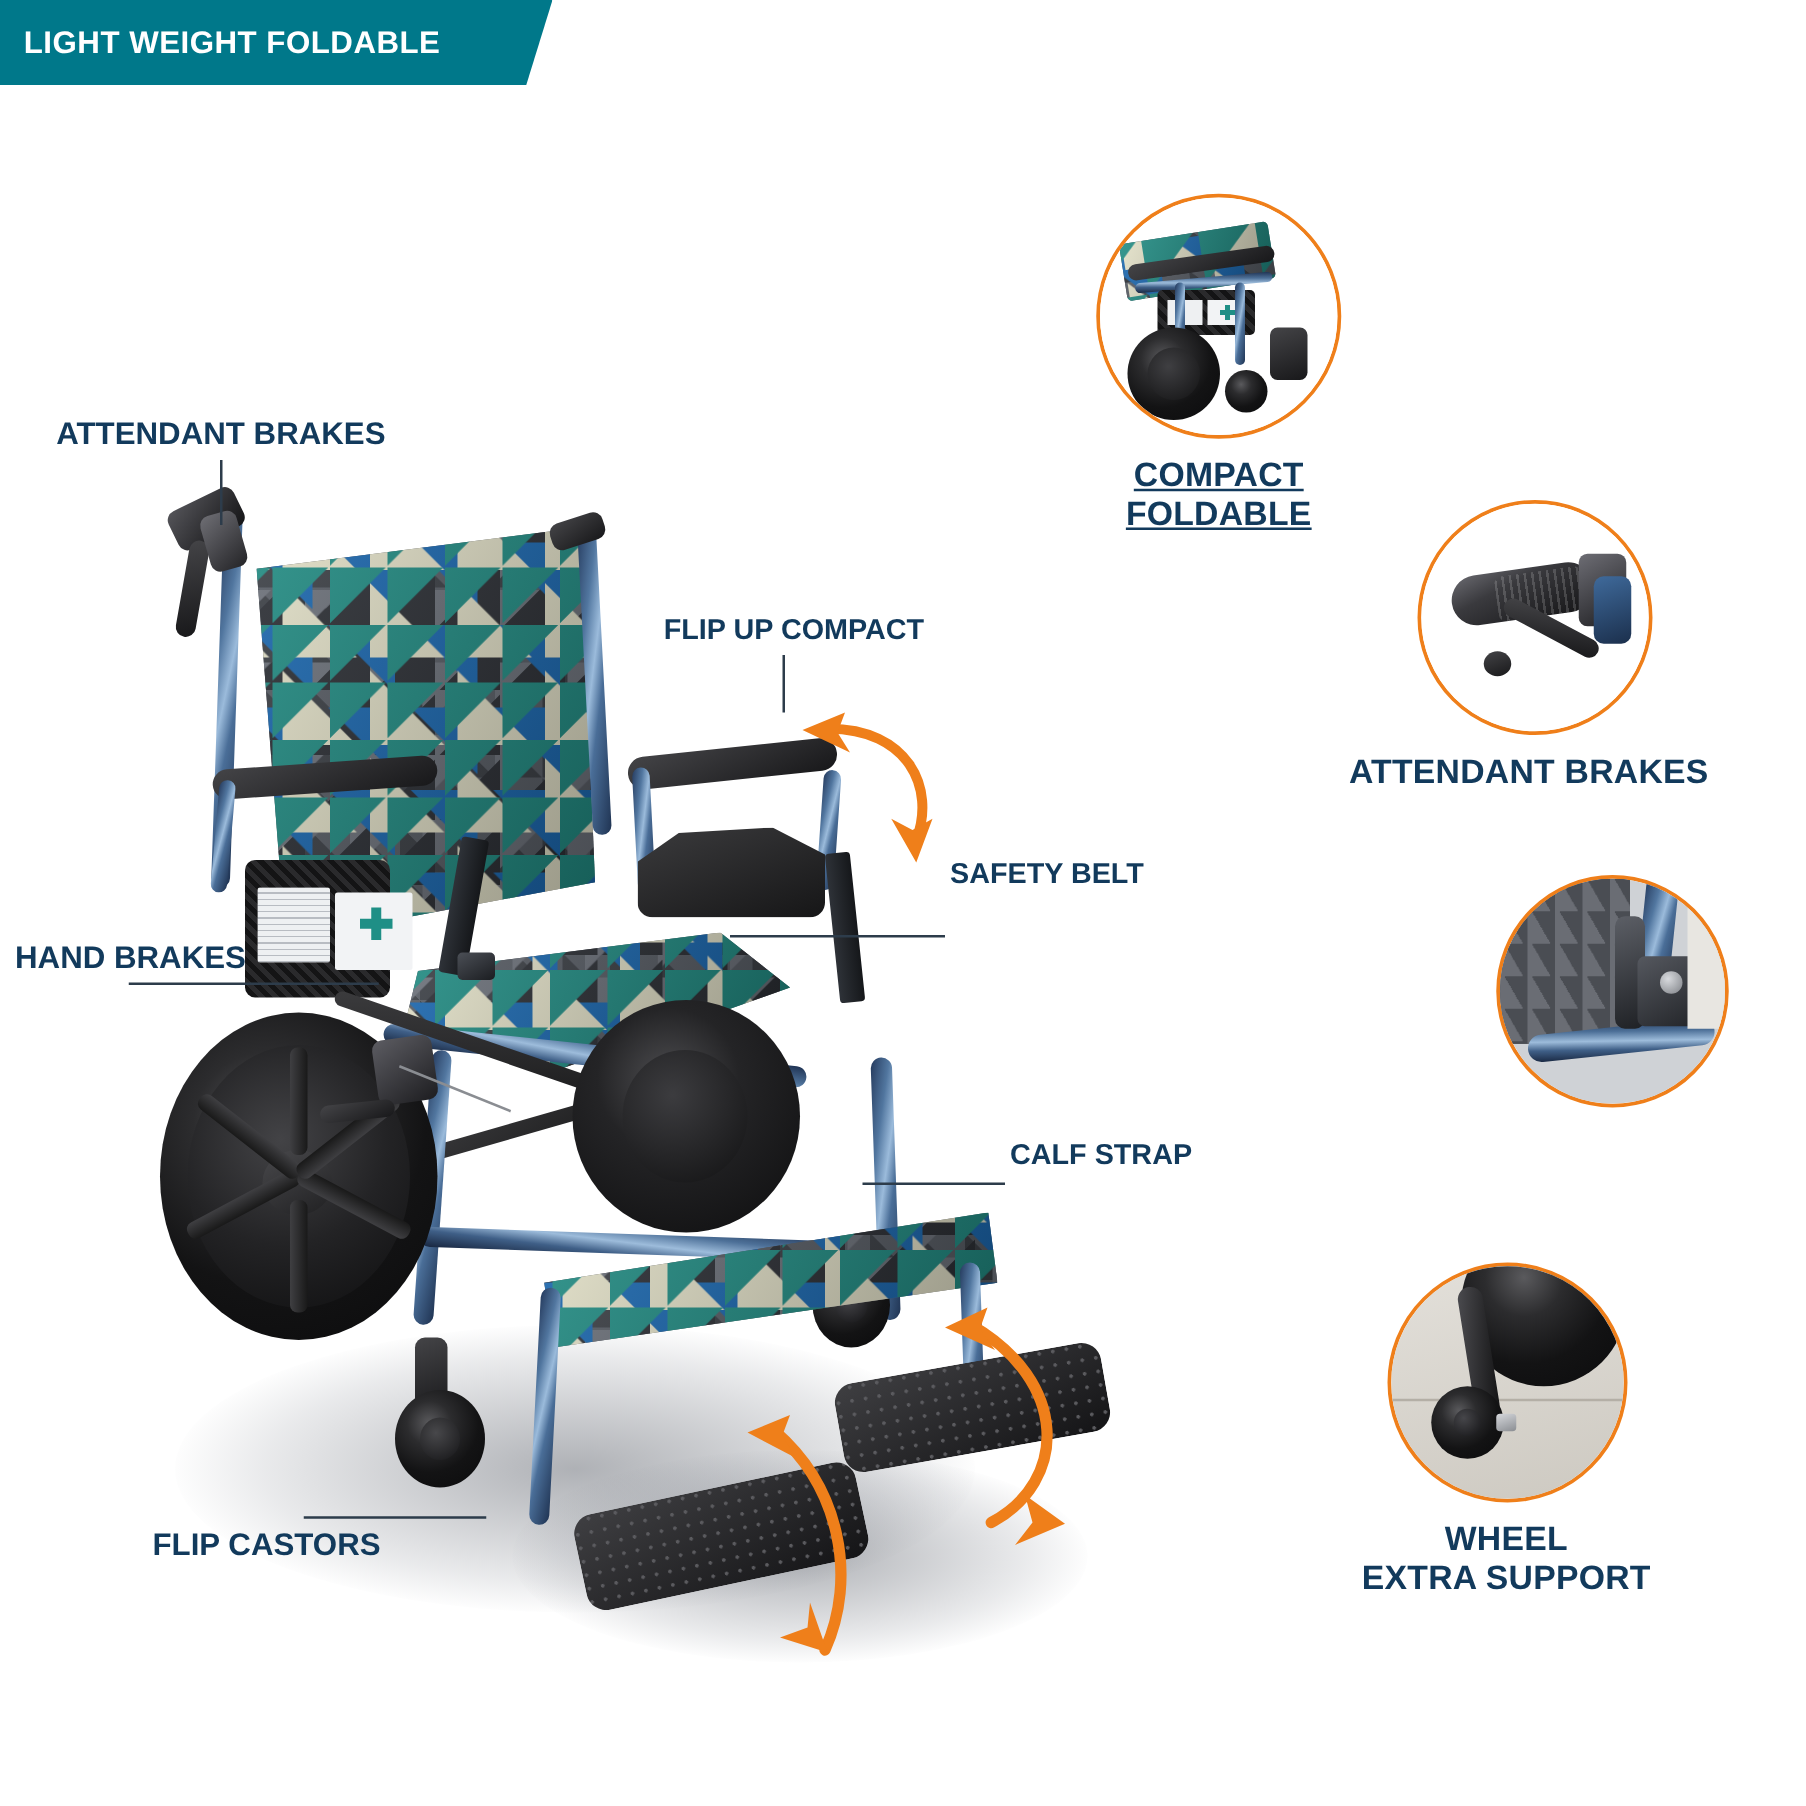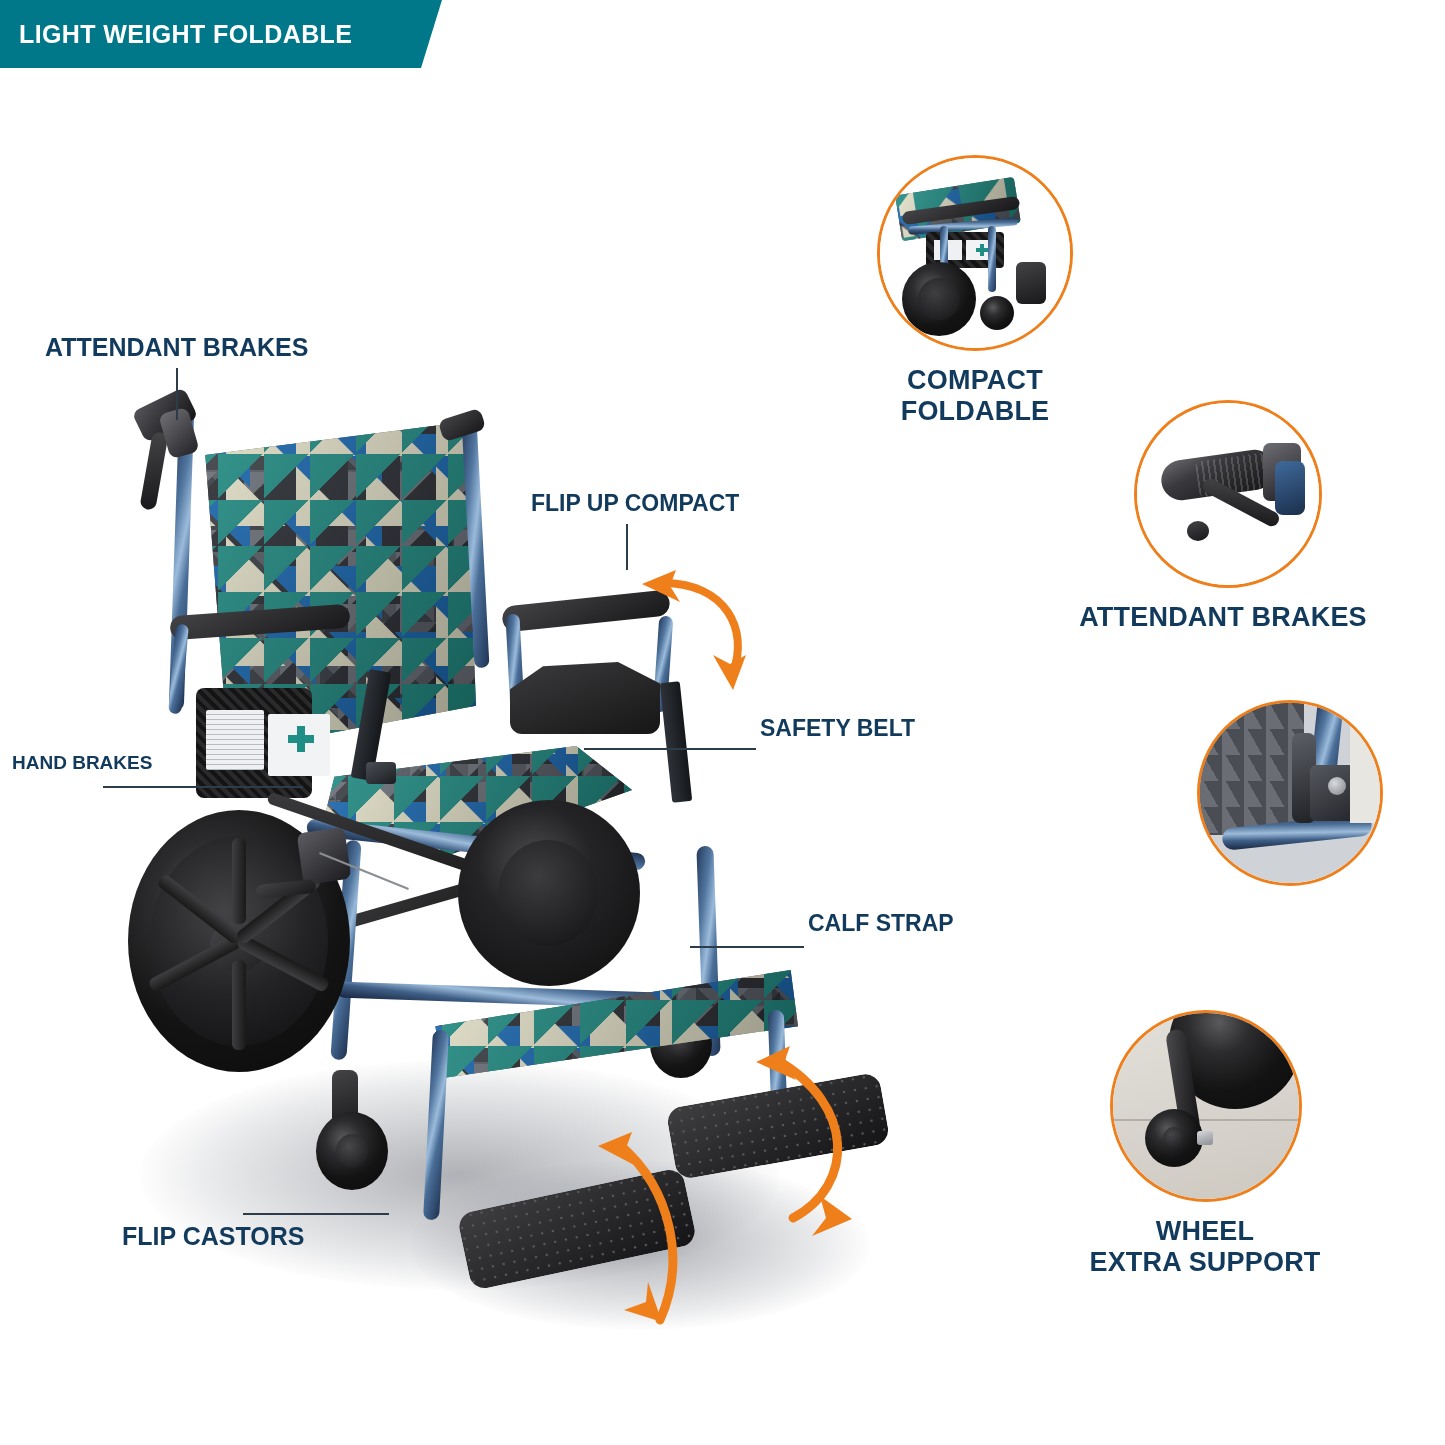--- a/index.html
+++ b/index.html
@@ -19,24 +19,24 @@
     display:flex;align-items:center;
   }
   .ribbon-text{
     color:#ffffff;font-size:25px;font-weight:bold;letter-spacing:.4px;
     padding-left:19px;white-space:nowrap;
   }
 
   
   .callout{position:absolute;color:#123a5c;font-weight:bold;white-space:nowrap;}
   .callout.l1{left:45px;  top:333px; font-size:25px;}
-  .callout.l2{left:12px;  top:752px; font-size:19px;}
+  .callout.l2{left:12px;  top:752px; font-size:25px;}
   .callout.l3{left:122px; top:1222px;font-size:25px;}
   .callout.c1{left:531px; top:490px; font-size:23px;}
-  .callout.c2{left:760px; top:715px; font-size:23px;}
+  .callout.c2{left:760px; top:685px; font-size:23px;}
   .callout.c3{left:808px; top:910px; font-size:23px;}
 
   .leader{position:absolute;background:#2d3c4b;}
   .leader.v{width:2px;}
   .leader.h{height:2px;}
 
   
   .feature{position:absolute;text-align:center;}
   .circle{
     border-radius:50%;border:3px solid #ef7f1a;background:#ffffff;
@@ -251,21 +251,21 @@
         <div class="tube" style="left:60px;top:68px;width:8px;height:62px;"></div>
         <div class="tube" style="left:108px;top:68px;width:8px;height:66px;"></div>
         <div class="tyre" style="left:22px;top:104px;width:74px;height:74px;">
           <div class="rim" style="left:16px;top:16px;width:42px;height:42px;border-radius:50%;
                       background:radial-gradient(circle at 40% 36%,#3f3f42,#121213);"></div>
         </div>
         <div class="tyre" style="left:100px;top:138px;width:34px;height:34px;"></div>
         <div class="blkr" style="left:136px;top:104px;width:30px;height:42px;border-radius:6px;"></div>
       </div>
     </div>
-    <div class="fcap" style="color: rgb(18, 58, 92);">
+    <div class="fcap" style="color: rgb(18, 58, 92); text-decoration: underline;">
       <div>COMPACT FOLDABLE</div>
     </div>
   </div>
 
   <div class="feature" style="left:1128px;top:400px;width:200px;">
     <div class="circle" style="width: 182px; height: 182px; border-color: rgb(239, 127, 26);">
       <div class="ph" style="inset:0;background:#ffffff;">
         <div class="blkr" style="left:24px;top:52px;width:114px;height:40px;border-radius:20px;transform:rotate(-8deg);
                     background:linear-gradient(160deg,#6a6a70 0%,#3a3a3e 35%,#141416 100%);"></div>
         <div class="ph" style="left:60px;top:54px;width:70px;height:36px;transform:rotate(-8deg);border-radius:6px;

